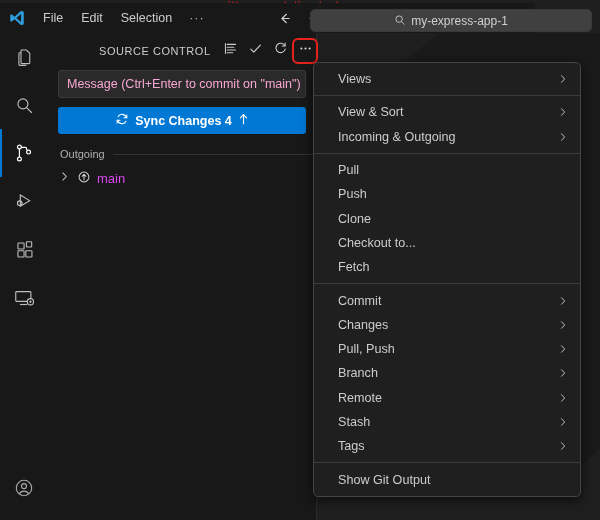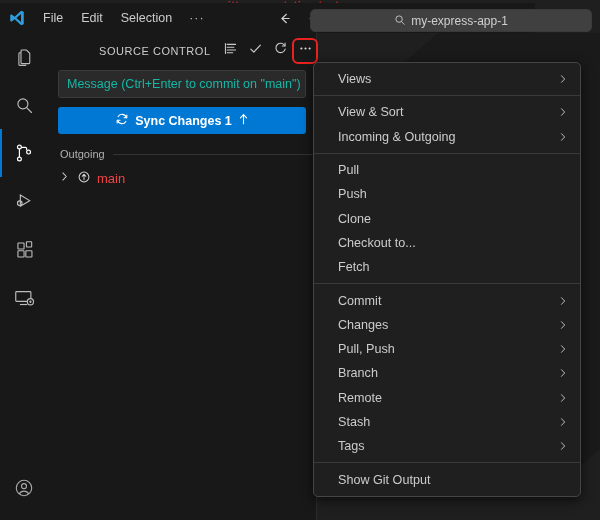--- a/index.html
+++ b/index.html
@@ -160,21 +160,21 @@
   .commit-input {
     margin: 2px 10px 0 10px;
     height: 26px;
     background: #2a2a2a;
     border: 1px solid #3b3b3b;
     border-radius: 3px;
     display: flex;
     align-items: center;
     padding: 0 8px;
     font-size: 12.5px;
-    color: #14b8a6;
+    color: #f9a8d4;
     overflow: hidden;
     white-space: nowrap;
   }
   .sync-btn {
     margin: 9px 10px 0 10px;
     height: 27px;
     background: #0078d4;
     border-radius: 3px;
     display: flex;
     align-items: center;
@@ -203,21 +203,21 @@
     margin-right: 0px;
   }
   .tree-row {
     margin-top: 4px;
     height: 22px;
     display: flex;
     align-items: center;
     padding-left: 10px;
     gap: 6px;
     font-size: 13px;
-    color: #ef4444;
+    color: #d946ef;
   }
 
   
   .editor-bg {
     position: absolute;
     left: 316px; top: 33px;
     width: 284px; height: 487px;
     background: #1f1f1f;
     overflow: hidden;
   }
@@ -440,21 +440,21 @@
     <div class="commit-input">Message (Ctrl+Enter to commit on "main")</div>
 
     <div class="sync-btn">
       <span>
         <svg width="14" height="14" viewBox="0 0 16 16" fill="none" stroke="#ffffff" stroke-width="1.3">
           <path d="M13 6.6A5.1 5.1 0 0 0 3.6 5.2" stroke-linecap="round"></path>
           <path d="M3 9.4A5.1 5.1 0 0 0 12.4 10.8" stroke-linecap="round"></path>
           <path d="M13.5 3.4v3.2h-3.2M2.5 12.6V9.4h3.2" stroke-linecap="round" stroke-linejoin="round"></path>
         </svg>
       </span>
-      <span>Sync Changes 1</span>
+      <span>Sync Changes 4</span>
       <span>
         <svg width="11" height="12" viewBox="0 0 12 14" fill="none" stroke="#ffffff" stroke-width="1.3">
           <path d="M6 12.4V2.2" stroke-linecap="round"></path>
           <path d="M2.4 5.6 6 2 9.6 5.6" stroke-linecap="round" stroke-linejoin="round"></path>
         </svg>
       </span>
     </div>
 
     <div class="section-head">
       <span class="lbl">Outgoing</span>

